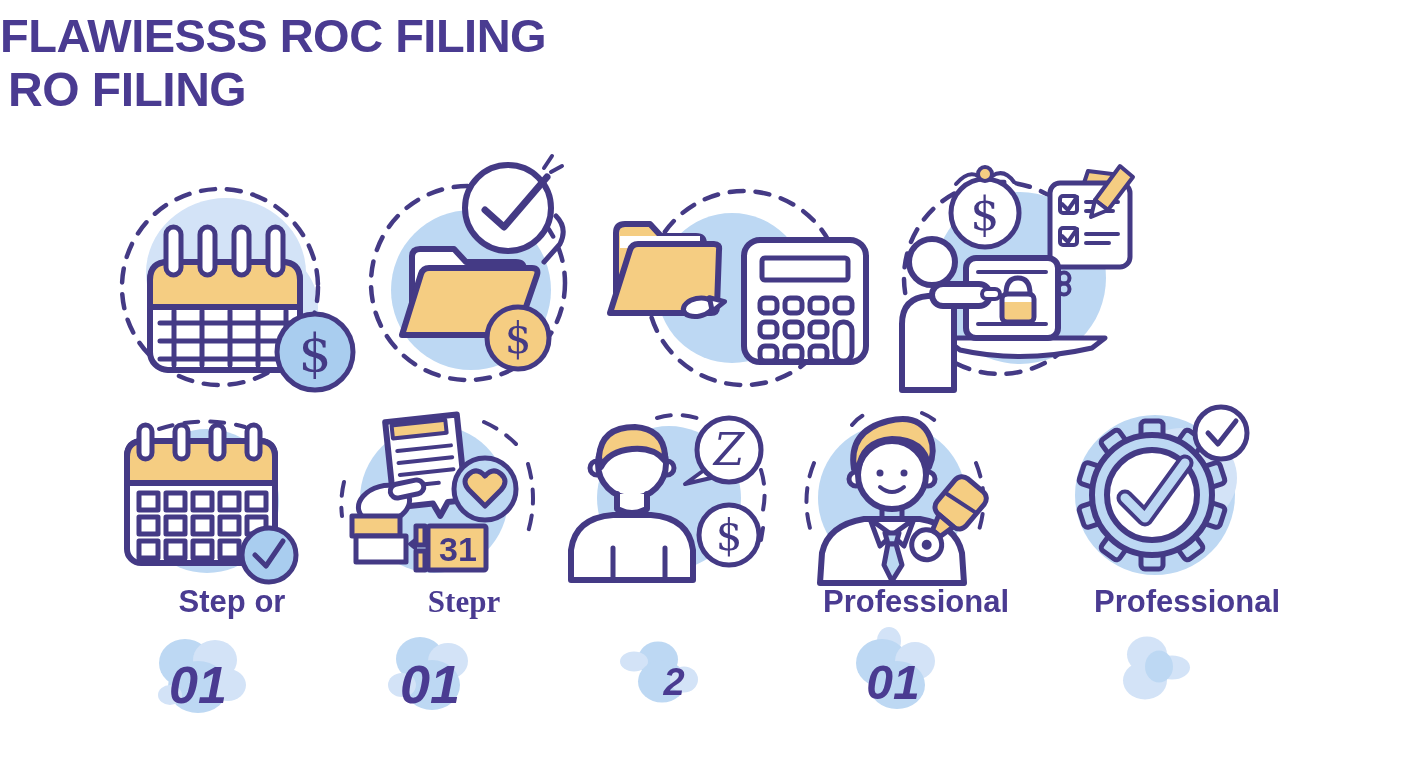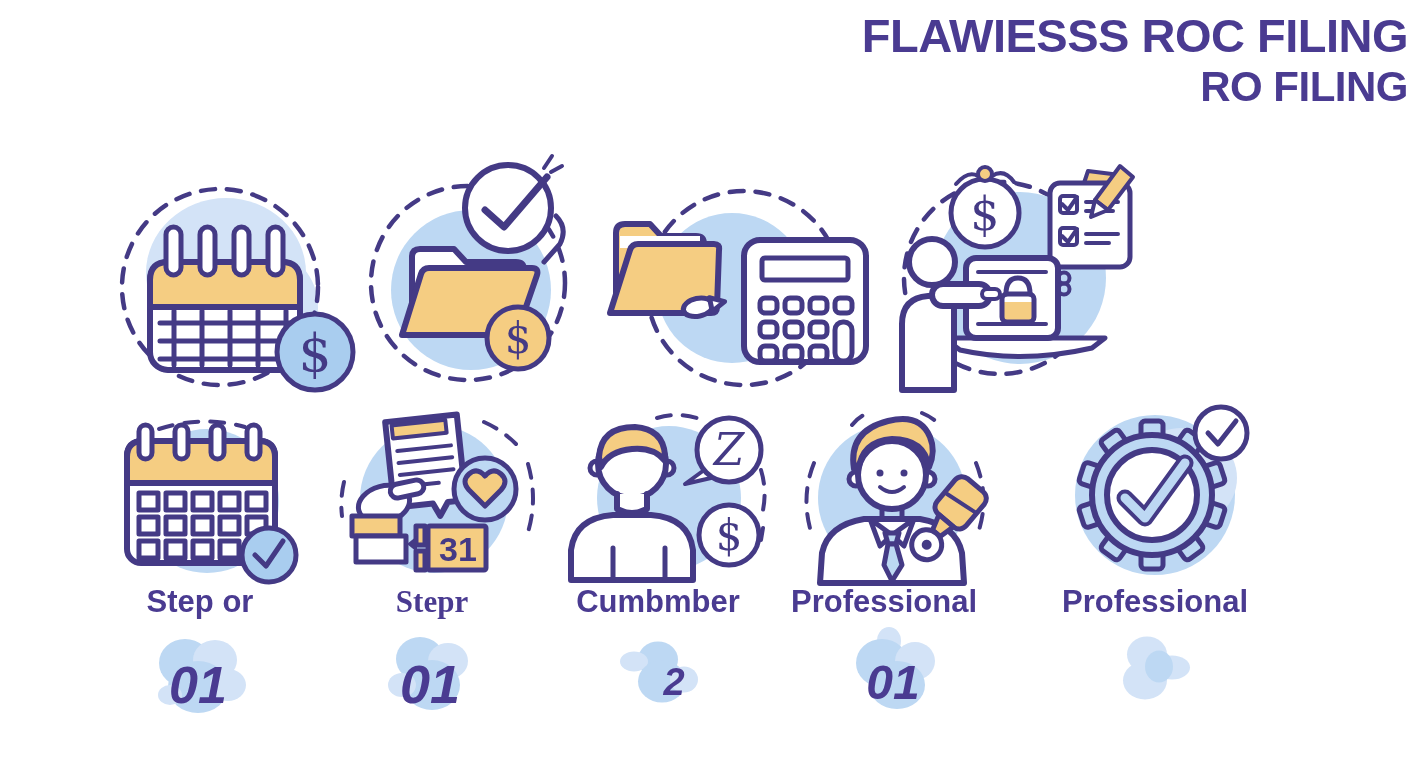--- a/index.html
+++ b/index.html
@@ -31,27 +31,27 @@
   .pf{fill:var(--outline-purple);stroke:none}
   .yf{fill:var(--accent-yellow);stroke:none}
   .wf{fill:#fff;stroke:none}.sw4{stroke-width:4}.sw5{stroke-width:5}.sw7{stroke-width:7}
   .chk-under{fill:none;stroke:var(--outline-purple);stroke-width:17;stroke-linecap:round;stroke-linejoin:round}
   .chk-over{fill:none;stroke:var(--light-blue);stroke-width:9;stroke-linecap:round;stroke-linejoin:round}
 
   text.gserif{fill:var(--outline-purple);font-family:"DejaVu Serif",serif;}
   text.gbold{fill:var(--outline-purple);font-family:"Liberation Sans",sans-serif;font-weight:bold;}
   text.num{fill:var(--title-purple);font-family:"Liberation Sans",sans-serif;font-weight:800;}
 
-  .title{position:absolute;top:10px;left:0;width:100%;text-align:right;color:var(--title-purple);
+  .title{position:absolute;top:10px;left:0;width:100%;text-align:left;color:var(--title-purple);
          font-weight:800;line-height:1.12;letter-spacing:-0.5px;}
   .title .l1{font-size:47px;}
-  .title .l2{font-size:42px;}
+  .title .l2{font-size:48px;margin-left:8px;}
 
   .step-label{position:absolute;top:584px;transform:translateX(-50%);font-size:31px;font-weight:800;
-              color:var(--title-purple);white-space:nowrap;}
+              color:var(--title-purple);white-space:nowrap;margin-left:32px;}
   .num-wrap{position:absolute;transform:translate(-50%,-50%);font-style:italic;}
 </style>
 </head>
 <body>
 
 <div id="canvas">
 
   <div class="title">
     <div class="l1">FLAWIESSS ROC FILING</div>
     <div class="l2">RO FILING</div>
@@ -313,21 +313,20 @@
       </g>
       <g>
         <circle class="w sw5" cx="164" cy="30" r="26"></circle>
         <path class="o sw5" d="M 151,30 L 161,41 L 179,18"></path>
       </g>
     </svg>
   </div>
 
   <div class="step-label" style="left:200px;">Step or</div>
   <div class="step-label" style="left:432px;font-family:Liberation Serif, serif;">Stepr</div>
-  <div class="step-label" style="left:658px;">Cumbmber</div>
   <div class="step-label" style="left:884px;">Professional</div>
   <div class="step-label" style="left:1155px;">Professional</div>
 
   <div class="num-wrap" style="left:200px;top:675px;">
     <svg width="120" height="100" viewBox="0 0 120 100">
       <ellipse class="bg" cx="45" cy="38" rx="26" ry="24"></ellipse>
         <ellipse class="bg2" cx="75" cy="35" rx="22" ry="20"></ellipse>
       <ellipse class="bg" cx="58" cy="62" rx="30" ry="26"></ellipse>
         <ellipse class="bg2" cx="88" cy="60" rx="18" ry="16"></ellipse>
       <ellipse class="bg2" cx="30" cy="70" rx="12" ry="10"></ellipse>

